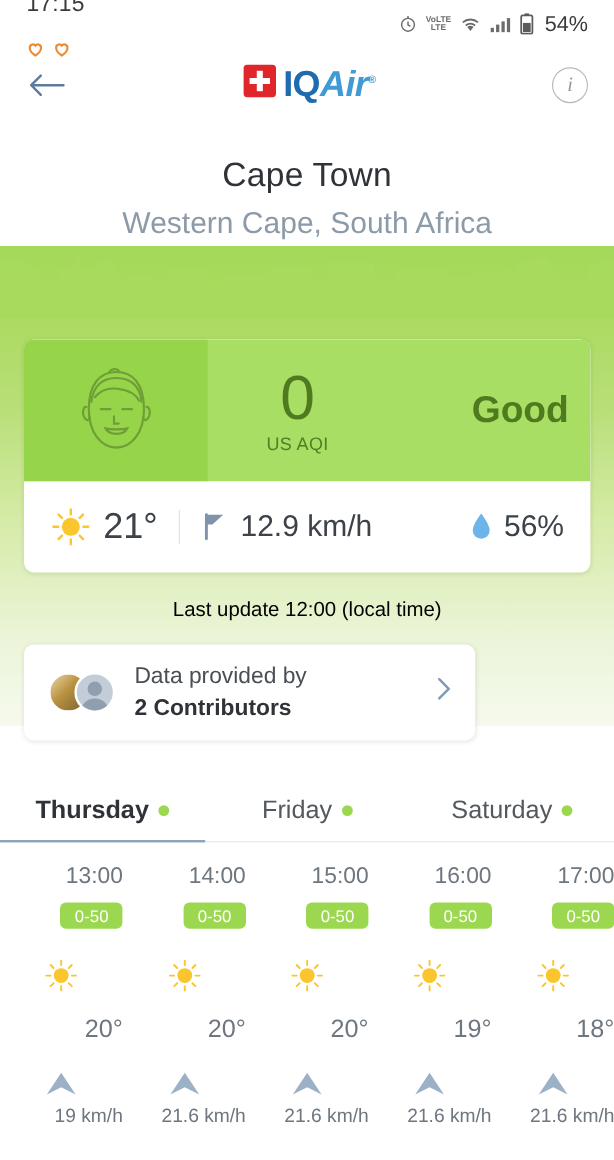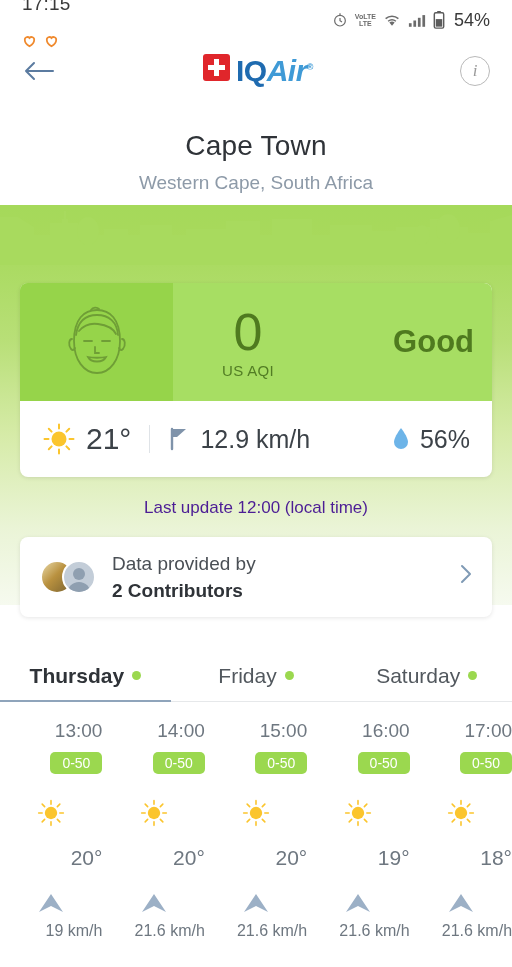--- a/index.html
+++ b/index.html
@@ -40,21 +40,21 @@
   .logo-iq { color:#1f6bb0; }
   .logo-air { color:#3f9ad6; font-style:italic; }
   .logo-reg { font-size:9px; color:#3f9ad6; vertical-align:super; }
   .info-btn { width:30px; height:30px; border:1.6px solid #b9b9b9; border-radius:50%;
     display:flex; align-items:center; justify-content:center; color:#9a9a9a;
     font-size:17px; font-family:"Liberation Serif", serif; font-style:italic; cursor:pointer; }
 
   
   .city-wrap { text-align:center; padding-top:28px; }
   .city-name { font-size:28px; color:#2f3338; font-weight:normal; letter-spacing:.2px; }
-  .city-sub { font-size:19px; color:#8d9aa8; margin-top:10px; }
+  .city-sub { font-size:25px; color:#8d9aa8; margin-top:10px; }
 
   
   .scene {
     position:absolute; left:0; right:0; top:205px; height:400px;
     background:linear-gradient(to bottom,#a5d95a 0%,#add95f 22%,#cfe79a 55%,#e9f2cf 80%,#f4f8e8 100%);
     -webkit-mask-image: linear-gradient(to bottom, #000 0, #000 100%);
   }
   .skyline { position:absolute; left:0; top:0; width:512px; height:60px; display:block; }
   .scene-body { position:absolute; left:0; top:46px; right:0; bottom:0;
     background:linear-gradient(to bottom,#a8da5e 0%,#b8df77 25%,#d6ebA8 52%,#eaf4d6 78%,#f6faef 100%); }
@@ -75,25 +75,25 @@
 
   .aqi-bottom { height:76px; display:flex; align-items:center; padding:0 22px; gap:0; }
   .wx-item { display:flex; align-items:center; gap:10px; }
   .wx-temp { font-size:30px; color:#3c4248; }
   .wx-divider { width:1px; height:28px; background:#dfe3e7; margin:0 18px; }
   .wx-val { font-size:25px; color:#3c4248; }
   .wx-hum { margin-left:auto; display:flex; align-items:center; gap:10px; }
 
   
   .last-update { position:absolute; top:498px; left:0; right:0; text-align:center;
-    font-size:17px; color:#4c1d95; }
+    font-size:17px; color:#000000; }
 
   
   .contrib {
-    position:absolute; left:20px; top:537px; width:472px; height:80px;
+    position:absolute; left:20px; top:537px; width:376px; height:80px;
     background:#fff; border-radius:8px; box-shadow:0 1px 4px rgba(0,0,0,.10);
     display:flex; align-items:center; padding:0 20px; cursor:pointer;
   }
   .avatars { position:relative; width:58px; height:38px; flex:0 0 auto; }
   .av { position:absolute; top:2px; width:34px; height:34px; border-radius:50%;
         border:2px solid #fff; overflow:hidden; }
   .av1 { left:0; background:linear-gradient(135deg,#e8d9a8 0%,#b9913f 45%,#7a6330 100%); z-index:1; }
   .av2 { left:22px; background:#c3cdd8; z-index:2; }
   .av2 .head { position:absolute; left:50%; top:6px; width:12px; height:12px; margin-left:-6px;
         background:#8f9fb0; border-radius:50%; }

